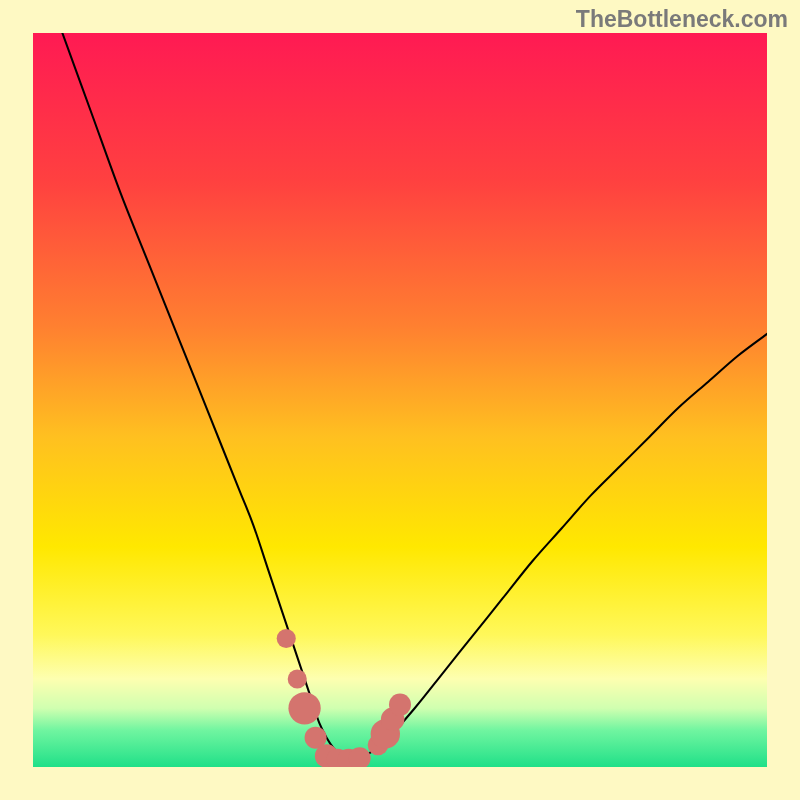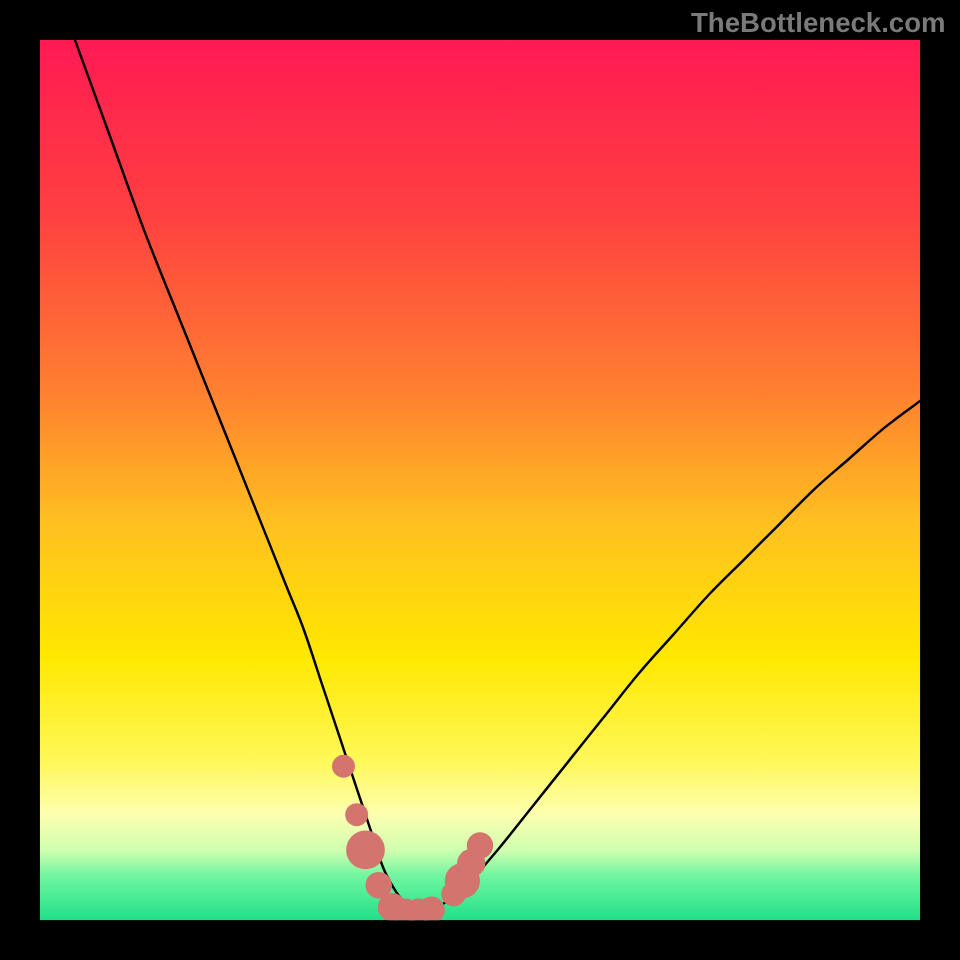--- a/index.html
+++ b/index.html
@@ -1,20 +1,20 @@
 <!DOCTYPE html>
 <html><head>
 <meta charset="utf-8">
 <style>
   * { margin: 0; padding: 0; box-sizing: border-box; }
   html, body { width: 800px; height: 800px; overflow: hidden; }
   .container {
     width: 800px;
     height: 800px;
-    background: #000000;
+    background: #fef9c3;
     position: relative;
   }
   .watermark {
     position: absolute;
     top: 6px;
     right: 12px;
     color: #7a7a7a;
     font-family: Arial, sans-serif;
     font-size: 23px;
     font-weight: bold;

